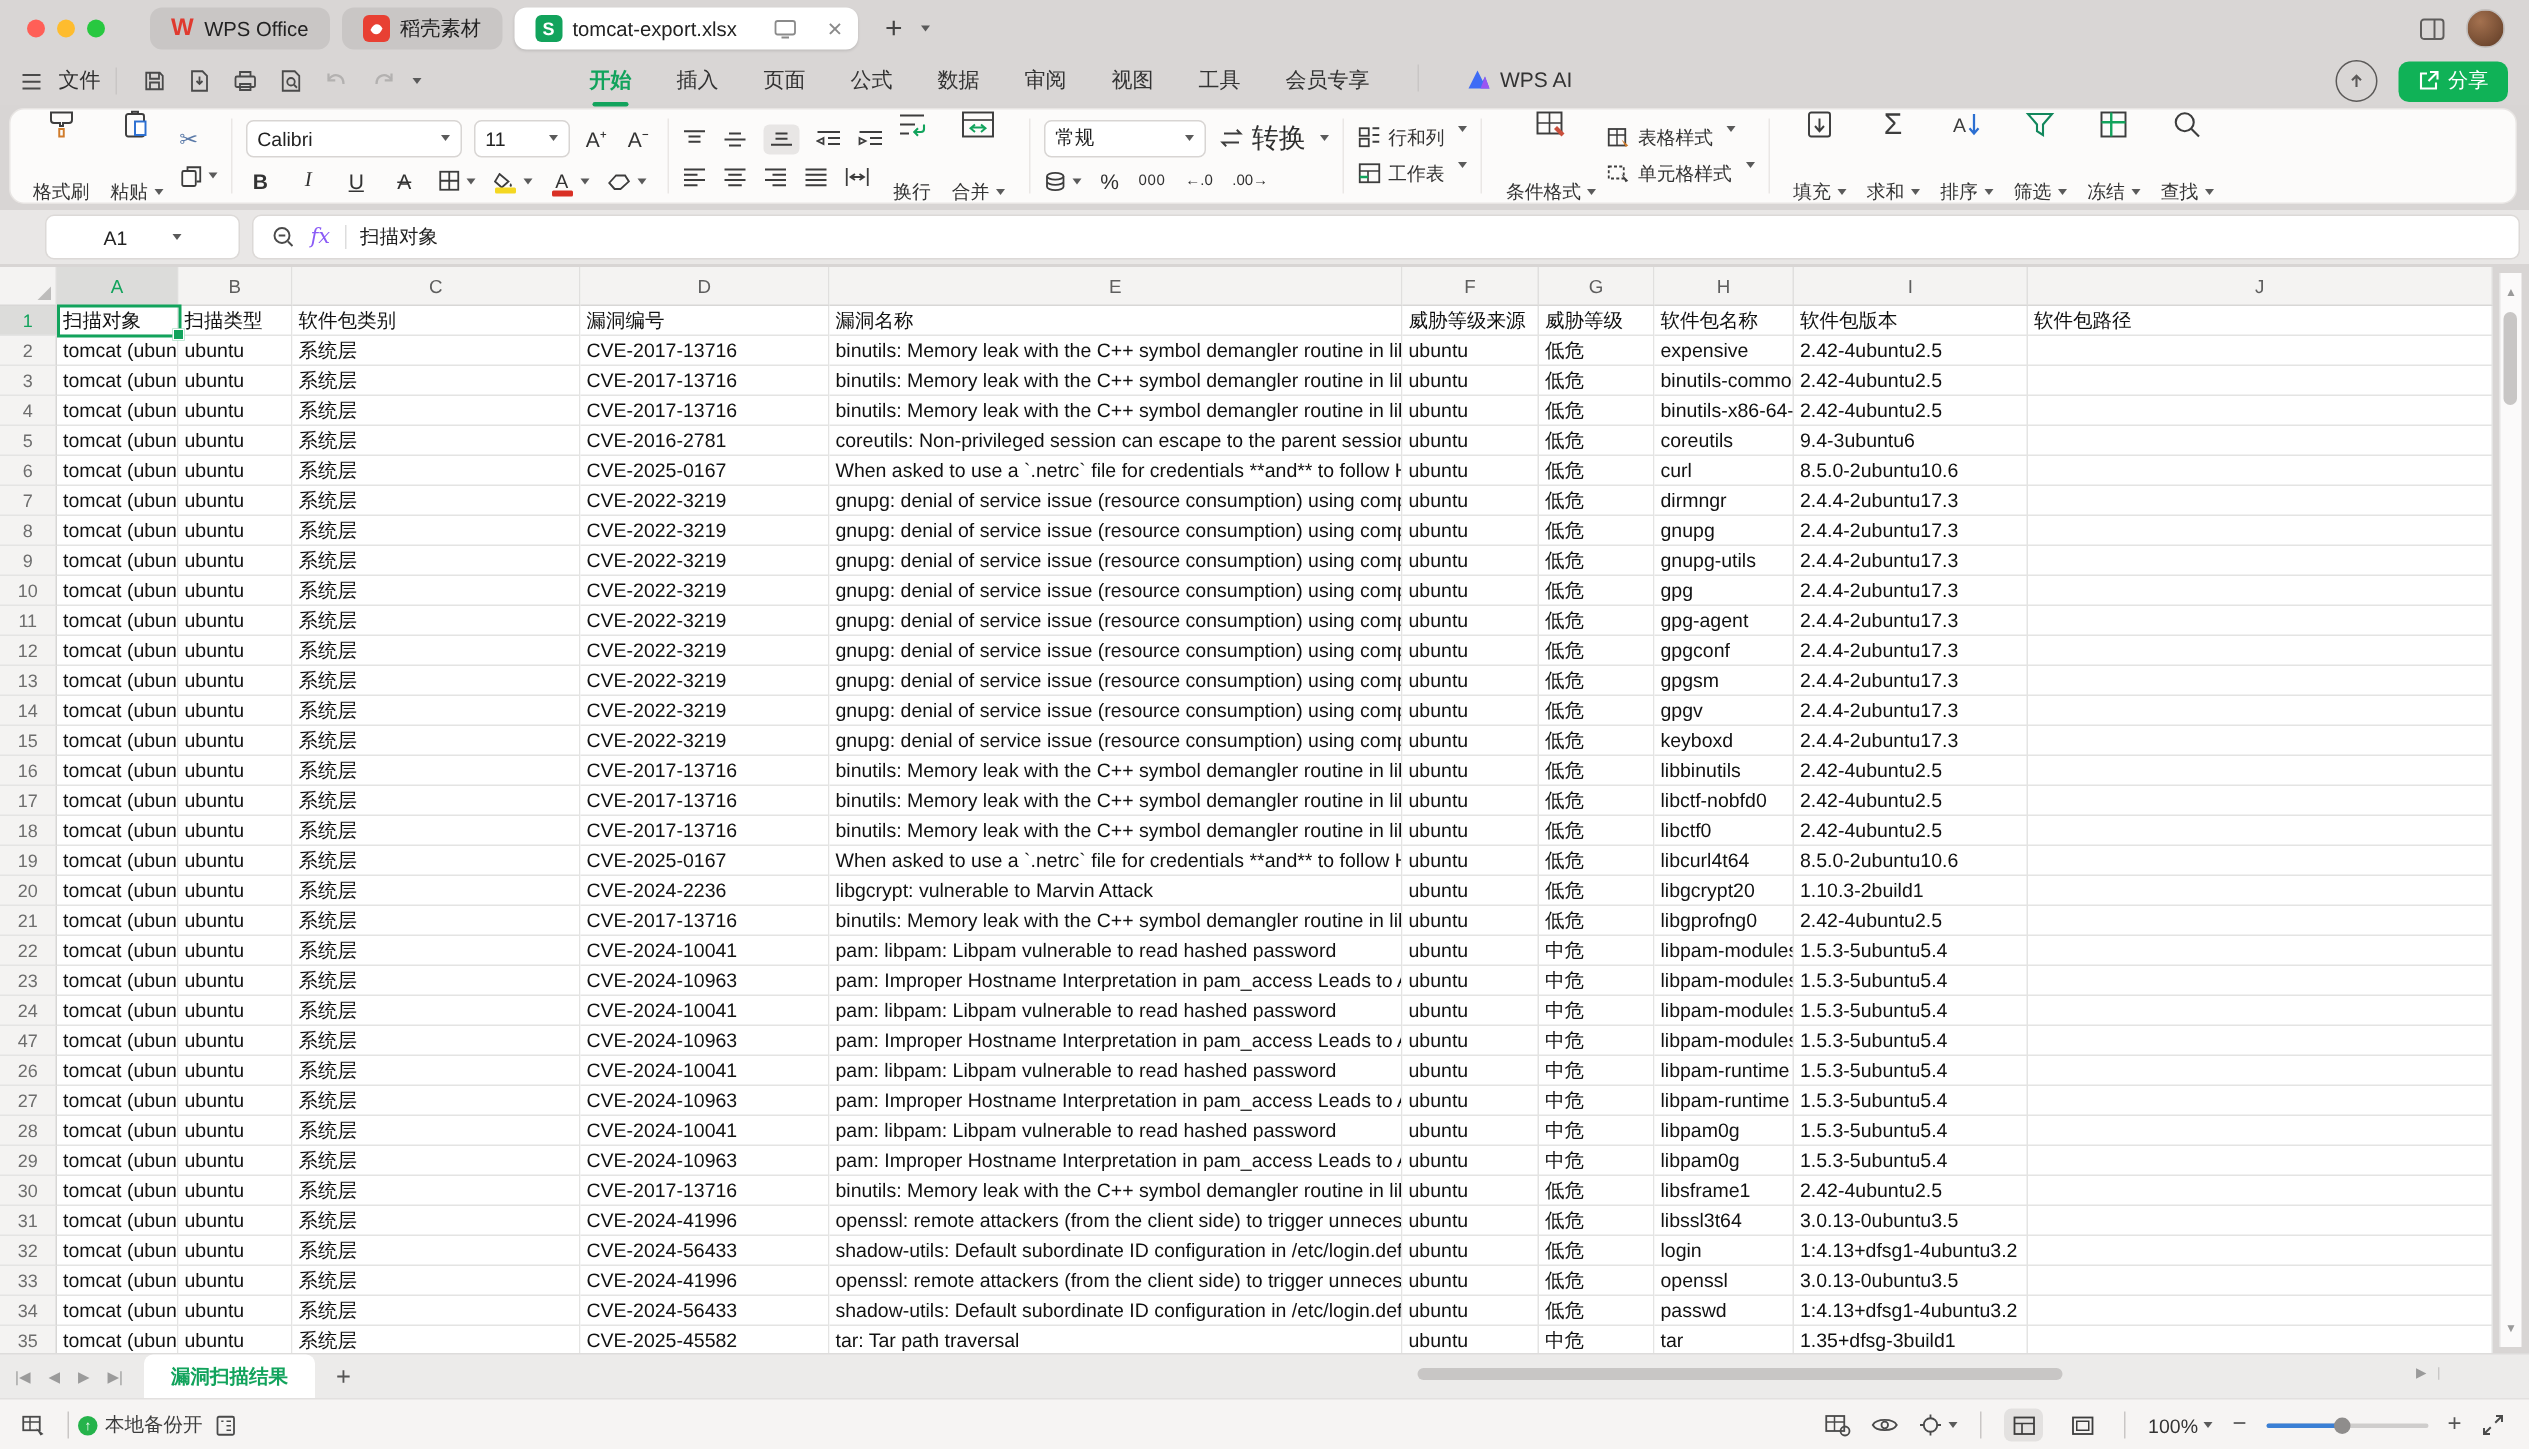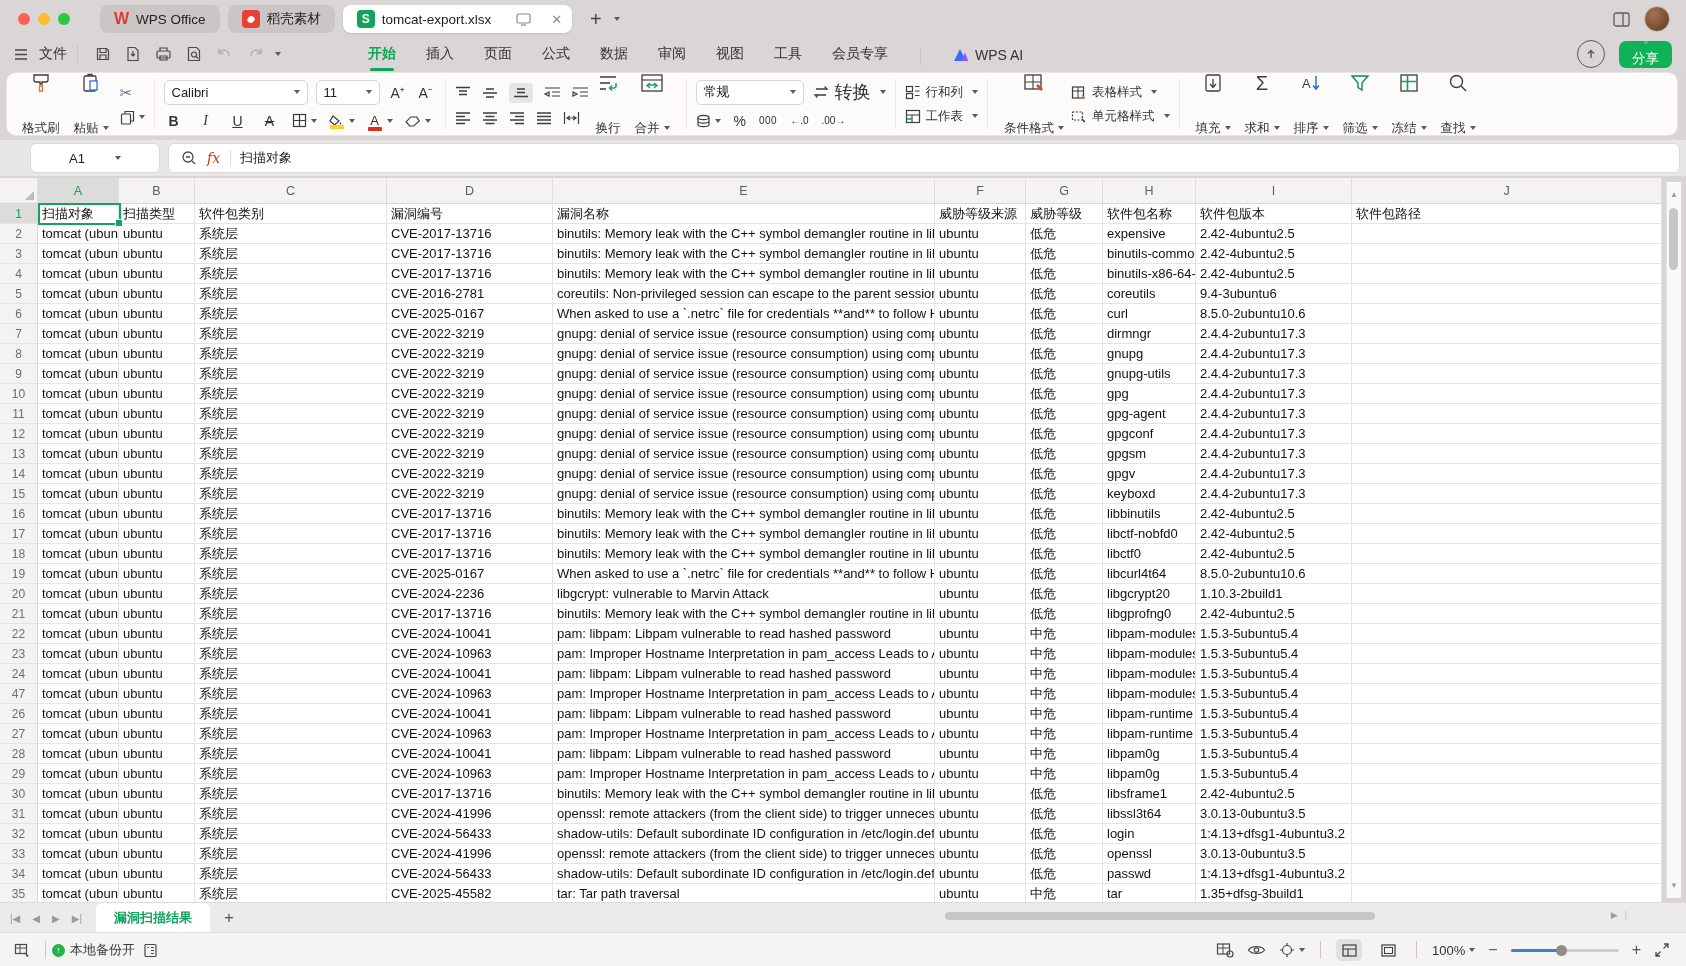--- a/index.html
+++ b/index.html
@@ -23,46 +23,46 @@
   .docer{background:#e84033;}
   .et{background:#12a35c;}
   .tab-x{color:#8a8a8a;font-size:13px;margin-left:6px;}
   .newtab{font-size:20px;color:#444;margin-left:10px;}
   .tb-right{margin-left:auto;display:flex;align-items:center;gap:14px;margin-right:16px;}
   .avatar{width:24px;height:24px;border-radius:50%;background:radial-gradient(circle at 35% 30%,#a4714f,#5d3a24);border:1px solid #c2bfbe;}
 
   
   .menubar{left:0;top:38px;width:1686px;height:32px;background:#d9d6d5;display:flex;align-items:center;font-size:14px;}
   .mb-ic{color:#5f5d5c;margin:0 7px;display:flex;align-items:center;}
-  .menu-items{display:flex;align-items:flex-end;gap:30px;margin-left:87px;}
+  .menu-items{display:flex;align-items:flex-start;gap:30px;margin-left:112px;}
   .mi{color:#333;padding:2px 0;position:relative;}
   .mi.active{color:#12a35c;font-weight:bold;}
   .mi.active::after{content:"";position:absolute;left:2px;right:2px;bottom:-6px;height:3px;border-radius:2px;background:#12a35c;}
   .share-btn{margin-left:auto;display:flex;align-items:center;gap:6px;background:#10b257;color:#fff;font-size:13.5px;height:27px;padding:0 13px;border-radius:7px;margin-right:14px;}
   .upld{width:26px;height:26px;border-radius:50%;border:1.4px solid #5b5958;display:flex;align-items:center;justify-content:center;margin-right:14px;}
 
   
   .ribbon{left:6px;top:72px;width:1672px;height:64px;background:#fcfbfa;border:1px solid #e8e5e3;border-radius:10px;display:flex;align-items:center;padding:0 8px;box-sizing:border-box;}
   .rsep{width:1px;height:50px;background:#eae7e5;margin:0 9px;flex:0 0 1px;}
   .bigbtn{display:flex;flex-direction:column;align-items:center;justify-content:center;gap:4px;padding:0 7px;font-size:12.5px;color:#333;}
   .bigbtn .lbl{white-space:nowrap;display:flex;align-items:center;margin-top:22px;}
   .stack2{display:flex;flex-direction:column;gap:8px;align-items:flex-start;}
   .rrow{display:flex;align-items:center;gap:8px;}
   .combo{height:23px;border:1px solid #d8d5d3;border-radius:5px;background:#fff;display:flex;align-items:center;padding:0 7px;font-size:13px;color:#222;justify-content:space-between;}
   .fbtn{font-size:14px;color:#333;width:20px;text-align:center;}
   .glyphbar{position:relative;display:inline-block;width:16px;text-align:center;font-size:13px;color:#333;}
   .underbar{position:absolute;left:1px;right:1px;bottom:-3px;height:4px;border-radius:1px;}
   .hstack{display:flex;flex-direction:column;gap:7px;font-size:12.5px;color:#333;}
-  .hitem{display:flex;align-items:center;gap:5px;white-space:nowrap;}
+  .hitem{display:flex;gap:5px;white-space:nowrap;}
 
   
   .fbar{left:0;top:140px;width:1686px;height:36px;background:#e9e7e6;display:flex;align-items:center;}
   .namebox{width:128px;height:28px;background:#fff;border:1px solid #dcd9d7;border-radius:6px;margin-left:30px;display:flex;align-items:center;justify-content:center;font-size:13px;color:#222;gap:26px;}
   .ffield{flex:1;height:28px;background:#fff;border:1px solid #dcd9d7;border-radius:6px;margin:0 6px 0 8px;display:flex;align-items:center;font-size:13px;color:#222;}
-  .fx{font-family:"DejaVu Serif",serif;font-style:italic;font-size:14px;color:#c2410c;margin:0 10px;}
+  .fx{font-family:"DejaVu Serif",serif;font-style:italic;font-size:14px;color:#8b5cf6;margin:0 10px;}
   .fsep{width:1px;height:16px;background:#ddd;margin-right:9px;}
 
   
   .grid{left:0;top:178px;width:1662px;height:724px;background:#fff;overflow:hidden;position:absolute;}
   table.sheet{border-collapse:separate;border-spacing:0;table-layout:fixed;width:1662px;}
   .sheet th{height:25px;background:#f4f3f2;border-right:1px solid #e0dfde;border-bottom:1px solid #d8d7d6;font-weight:normal;font-size:12.5px;color:#5e5e5e;padding:0;}
   .sheet th.selcol{background:#dcdcda;color:#12a35c;}
   .sheet td{height:19px;border-right:1px solid #e4e4e3;border-bottom:1px solid #e4e4e3;padding:0 4px;font-size:13px;color:#111;white-space:nowrap;overflow:hidden;background:#fff;}
   .sheet td.gut{width:38px;background:#f4f3f2;color:#6e6e6e;text-align:center;font-size:12px;border-right:1px solid #d8d7d6;}
   .sheet td.gut.selrow{background:#dcdcda;color:#12a35c;}
@@ -209,21 +209,21 @@
         </svg>
       <span>WPS AI</span>
     </span>
   </div>
 
   <div class="upld" style="margin-left:auto;">
     <svg width="12" height="12" viewBox="0 0 12 12">
         <path d="M6 10V3M3 5.5L6 2.5l3 3" fill="none" stroke="#5b5958" stroke-width="1.4"></path>
       </svg>
   </div>
-  <div class="share-btn" style="margin-left:0;flex-direction:column;">
+  <div class="share-btn" style="margin-left:0;">
     <svg width="14" height="14" viewBox="0 0 14 14">
         <path d="M6 2H2v10h10V8" fill="none" stroke="#fff" stroke-width="1.4"></path>
         <path d="M8 1h5v5M13 1L7 7" fill="none" stroke="#fff" stroke-width="1.4"></path>
       </svg>
     <span>分享</span>
   </div>
 </div>
 
 <div class="abs ribbon">
 

